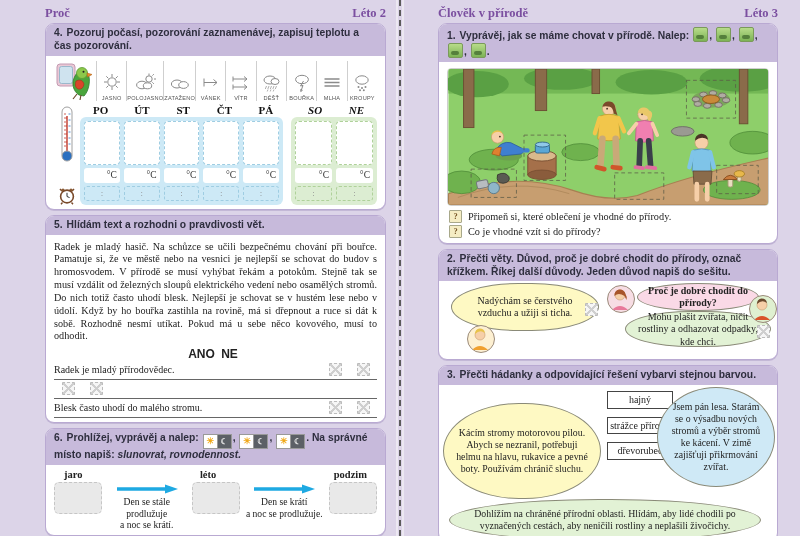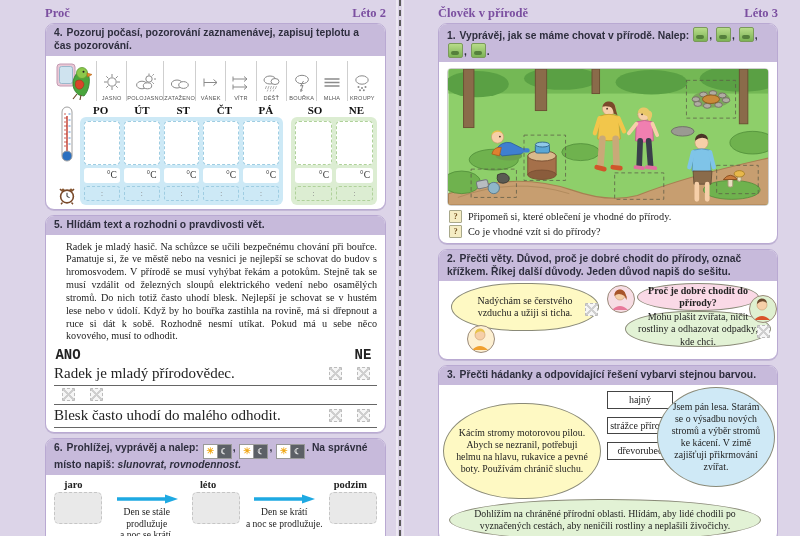--- a/index.html
+++ b/index.html
@@ -23,39 +23,39 @@
   .mascot{width:42px;display:flex;align-items:center;justify-content:center;}
   .wcell{flex:1;display:flex;flex-direction:column;align-items:center;justify-content:flex-end;border-left:1px solid #cfcfcf;padding:1px 0 0 0;}
   .wlabel{font-family:"Liberation Sans",sans-serif;font-size:5.6px;color:#555;letter-spacing:.2px;margin-top:1px;}
   
   .week-wrap{display:flex;}
   .tools{width:26px;display:flex;flex-direction:column;align-items:center;justify-content:space-between;padding:2px 0 0 0;}
   .week-main{flex:1;}
   .dayline{display:flex;margin-bottom:1px;}
   .dayline .dg{display:flex;}
   .dayline .dg.b5{flex:5;}
-  .dayline .dg.g2{flex:2;margin-left:8px;}
+  .dayline .dg.g2{flex:2;margin-left:8px;font-style:italic;}
   .daylab{flex:1;text-align:center;font-family:"Liberation Serif",serif;font-weight:bold;font-size:11px;color:#111;}
   .groups{display:flex;}
   .group{border-radius:6px;padding:4px;display:flex;gap:4px;}
   .group.blue{flex:5;background:#cde9f6;}
   .group.green{flex:2;background:#dcedd2;margin-left:8px;}
   .daycol{flex:1;display:flex;flex-direction:column;gap:3px;}
   .bigbox{height:42px;background:#fff;border:1.4px dashed #9fcde2;border-radius:4px;}
   .group.green .bigbox{border-color:#afd19a;}
   .unitbox{height:15px;background:#fff;border-radius:3px;display:flex;align-items:center;justify-content:flex-end;
            padding-right:3px;font-size:9.5px;font-family:"Liberation Serif",serif;color:#333;}
   .timebox{height:13px;background:transparent;border:1.2px dashed #9fcde2;border-radius:3px;display:flex;align-items:center;justify-content:center;
            font-size:9px;color:#8a8a8a;}
   .group.green .timebox{border-color:#afd19a;}
   
-  .para{font-size:10.2px;line-height:1.26;text-align:justify;margin:2px 0 4px 12px;}
-  .tf-head{display:flex;justify-content:space-between;font-family:Liberation Mono, monospace;font-weight:bold;font-size:14px;}
+  .para{font-size:10.2px;line-height:1.26;text-align:justify;margin:2px 0 4px 0;}
+  .tf-head{display:flex;justify-content:center;font-family:Liberation Sans, sans-serif;font-weight:bold;font-size:12px;}
   .tf-head span{width:28px;text-align:center;}
-  .tf-row{display:flex;align-items:center;border-bottom:1px solid #666;padding:2px 0 3px 0;font-size:15px;}
+  .tf-row{display:flex;align-items:center;border-bottom:1px solid #666;padding:2px 0 3px 0;font-size:10px;}
   .tf-row .stmt{flex:1;}
   .tf-cell{width:28px;display:flex;justify-content:center;}
   .cbx{width:11px;height:11px;background:#f6f6f6;border:1px dashed #bcbcbc;border-radius:1px;
        background-image:linear-gradient(45deg,transparent 44%,#cfcfcf 44%,#cfcfcf 56%,transparent 56%),
                         linear-gradient(-45deg,transparent 44%,#cfcfcf 44%,#cfcfcf 56%,transparent 56%);}
   
   .pair{display:inline-flex;vertical-align:-3px;margin:0 1px;}
   .sq{width:13px;height:13px;display:inline-flex;align-items:center;justify-content:center;font-size:9px;border:1px solid #999;}
   .sq.day{background:#fff;color:#f0a818;}
   .sq.night{background:#5c6066;color:#e8e8e8;border-left:0;font-size:8px;}
@@ -309,21 +309,21 @@
         </div>
         <div class="tf-row">
           <span class="tf-cell">
               <span class="cbx"></span>
             </span>
           <span class="tf-cell">
               <span class="cbx"></span>
             </span>
         </div>
         <div class="tf-row">
-          <span class="stmt">Blesk často uhodí do malého odhodit.</span>
+          <span class="stmt">Blesk často uhodí do malého stromu.</span>
           <span class="tf-cell">
               <span class="cbx"></span>
             </span>
           <span class="tf-cell">
               <span class="cbx"></span>
             </span>
         </div>
       </div>
     </section>
 

